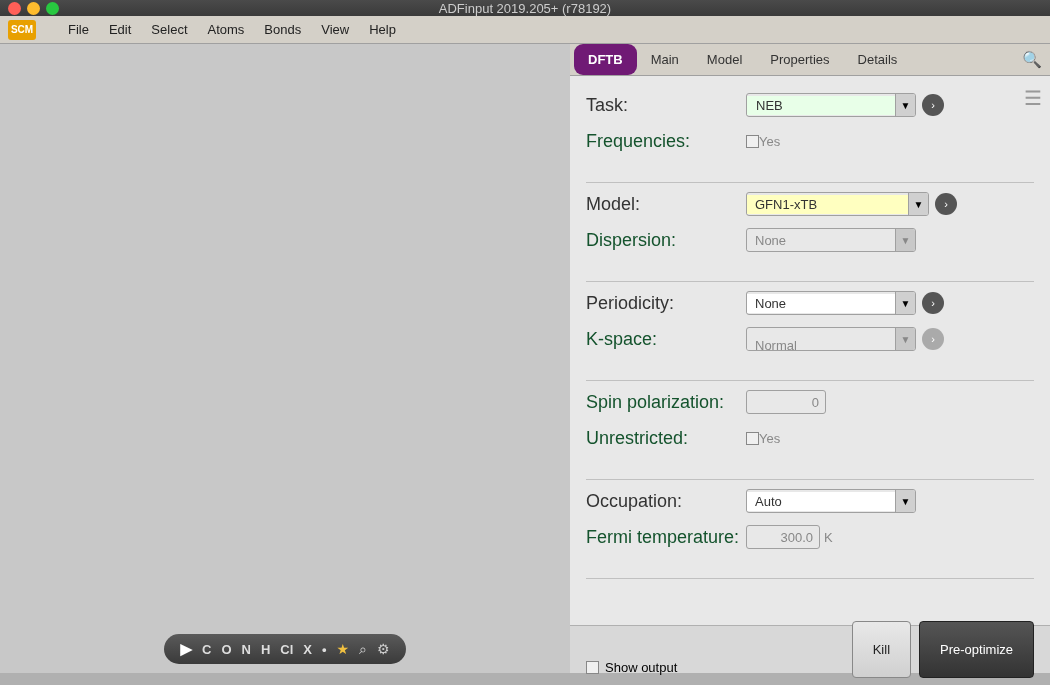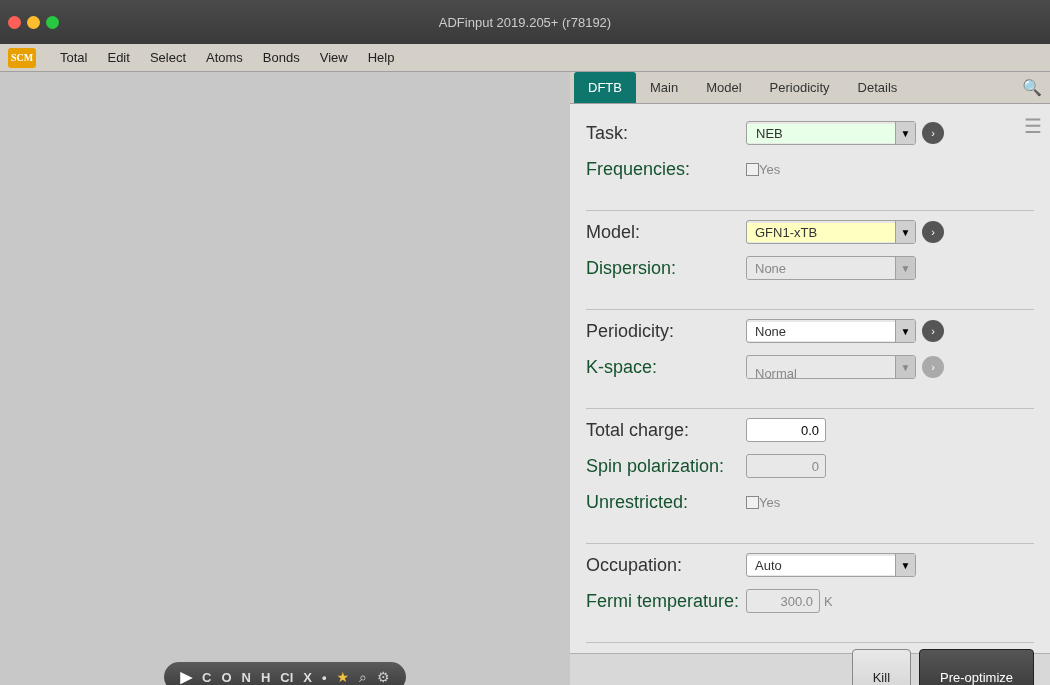--- a/index.html
+++ b/index.html
@@ -8,21 +8,21 @@
       font-size: 13px;
       background: #b0b0b0;
       width: 1050px;
       height: 685px;
       overflow: hidden;
       position: relative;
     }
 
     
     .titlebar {
-      height: 44px;
+      height: 16px;
       background: linear-gradient(to bottom, #4a4a4a, #3a3a3a);
       display: flex;
       align-items: center;
       justify-content: center;
       position: relative;
       text-align: center;
     }
     .titlebar-controls {
       position: absolute;
       left: 8px;
@@ -51,22 +51,21 @@
       background: #d4d0c8;
       display: flex;
       align-items: center;
       padding: 0 8px;
       gap: 4px;
       border-bottom: 1px solid #a0a0a0;
     }
     .scm-logo {
       display: flex;
       align-items: flex-start;
-      margin-right: 12px;
-      font-family: Liberation Serif, serif;
+      margin-right: 20px;
     }
     .scm-logo-icon {
       width: 28px;
       height: 20px;
       background: #e8a000;
       border-radius: 3px;
       display: flex;
       align-items: center;
       justify-content: center;
       font-size: 10px;
@@ -155,23 +154,24 @@
       padding: 4px 14px;
       cursor: pointer;
       font-size: 13px;
       border-radius: 3px 3px 0 0;
       color: #333;
       height: 100%;
       display: flex;
       align-items: center;
     }
     .tab-active {
-      background: #0f766e;
+      background: #701a75;
       color: white;
-      font-weight: normal;
+      font-weight: bold;
+      border-radius: 9px;
     }
     .tab-search {
       margin-left: auto;
       margin-right: 4px;
       cursor: pointer;
       color: #555;
       font-size: 16px;
     }
 
     
@@ -338,21 +338,21 @@
     <button class="titlebar-btn btn-min"></button>
     <button class="titlebar-btn btn-max"></button>
   </div>
   <span class="titlebar-title">ADFinput 2019.205+ (r78192)</span>
 </div>
 
 <div class="menubar">
   <div class="scm-logo">
     <div class="scm-logo-icon">SCM</div>
   </div>
-  <span class="menu-item">Total</span>
+  <span class="menu-item">File</span>
   <span class="menu-item">Edit</span>
   <span class="menu-item">Select</span>
   <span class="menu-item">Atoms</span>
   <span class="menu-item">Bonds</span>
   <span class="menu-item">View</span>
   <span class="menu-item">Help</span>
 </div>
 
 <div class="main-layout">
 
@@ -381,21 +381,21 @@
       <div class="tab tab-active">
         <span>DFTB</span>
       </div>
       <div class="tab">
         <span>Main</span>
       </div>
       <div class="tab">
         <span>Model</span>
       </div>
       <div class="tab">
-        <span>Periodicity</span>
+        <span>Properties</span>
       </div>
       <div class="tab">
         <span>Details</span>
       </div>
       <div class="tab-search">🔍</div>
     </div>
 
     <div class="content-area">
 
       <div style="position:absolute; right:8px; top:10px; color:#999; font-size:20px; cursor:pointer;">☰</div>
@@ -425,21 +425,21 @@
       </div>
 
       <div class="section-sep"></div>
       <div class="section-divider"></div>
 
       <div class="form-section">
 
         <div class="form-row">
           <div class="form-label">Model:</div>
           <div class="form-control-area">
-            <div class="dropdown" style="width:170px;">
+            <div class="dropdown" style="width:183px;">
               <span class="dropdown-value dropdown-value-yellow">GFN1-xTB</span>
               <span class="dropdown-btn">▼</span>
             </div>
             <button class="arrow-btn">›</button>
           </div>
         </div>
 
         <div class="form-row">
           <div class="form-label form-label-disabled">Dispersion:</div>
           <div class="form-control-area">
@@ -477,26 +477,20 @@
             <button class="arrow-btn arrow-btn-disabled">›</button>
           </div>
         </div>
       </div>
 
       <div class="section-sep"></div>
       <div class="section-divider"></div>
 
       <div class="form-section">
 
-        <div class="form-row">
-          <div class="form-label">Total charge:</div>
-          <div class="form-control-area">
-            <input type="text" class="text-input" style="width: 80px;" value="0.0">
-          </div>
-        </div>
 
         <div class="form-row">
           <div class="form-label form-label-disabled">Spin polarization:</div>
           <div class="form-control-area">
             <input type="text" class="text-input text-input-disabled" style="width: 80px;" value="0">
           </div>
         </div>
 
         <div class="form-row">
           <div class="form-label form-label-disabled">Unrestricted:</div>

